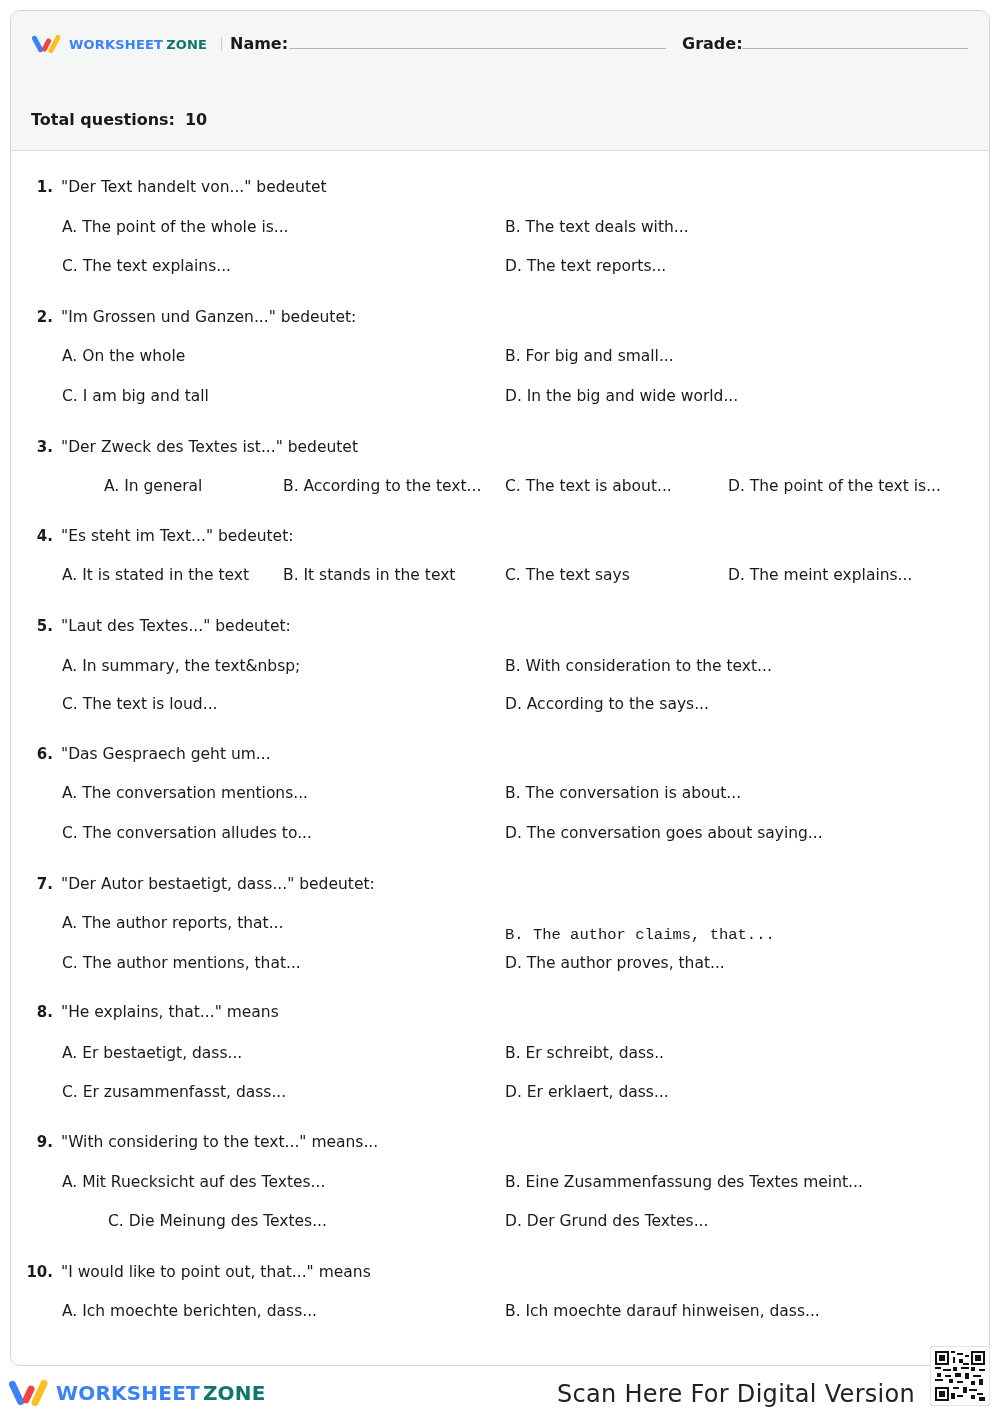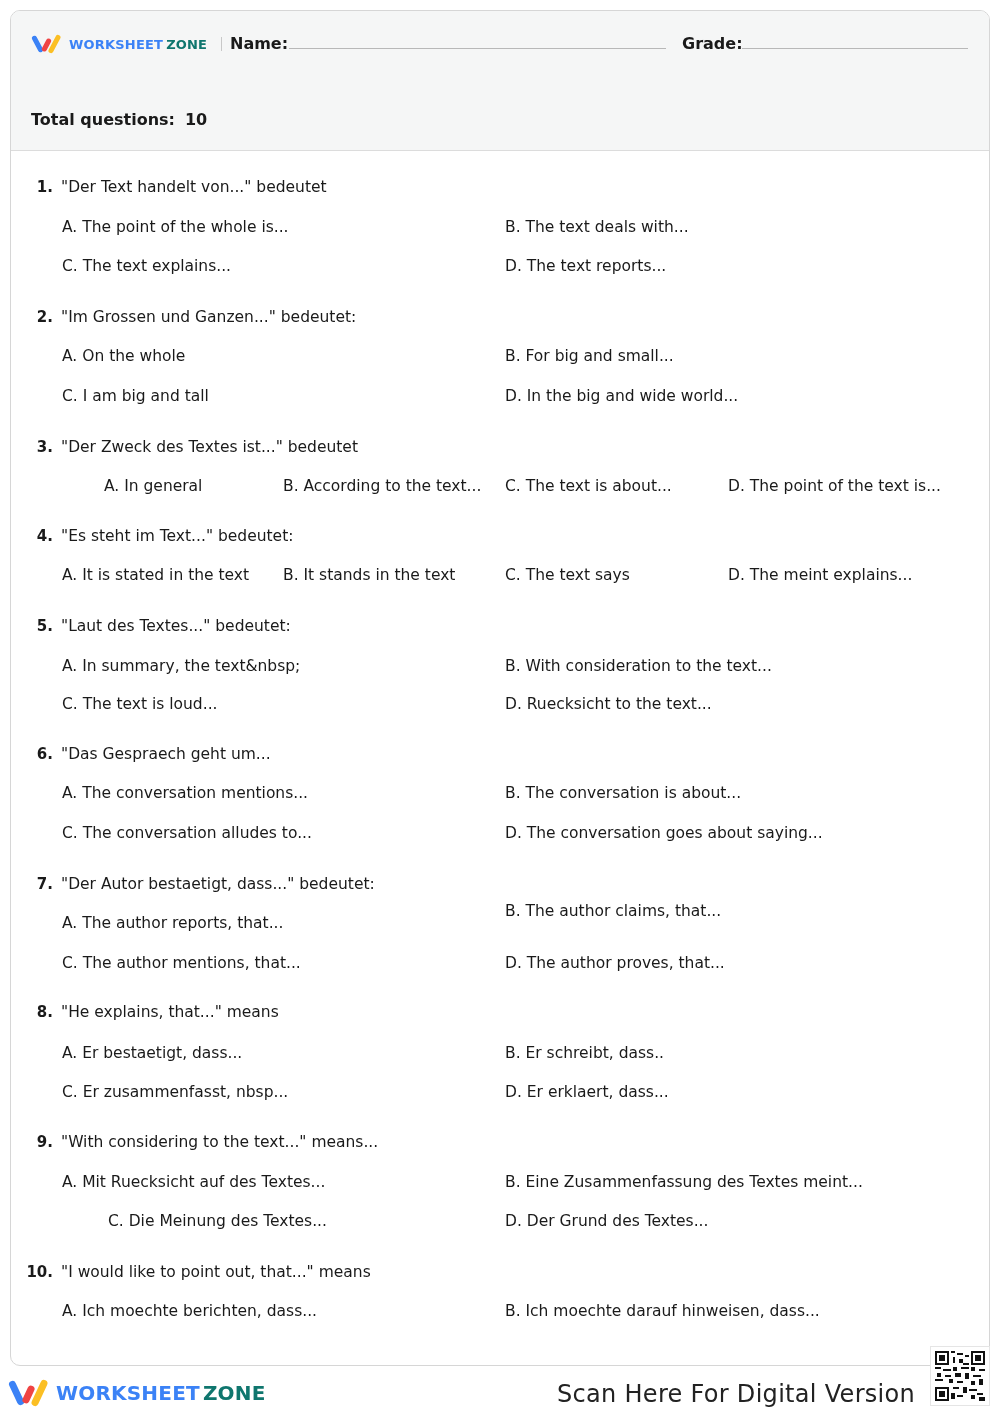--- a/index.html
+++ b/index.html
@@ -107,47 +107,47 @@
       <div class="opt" style="left:494px;top:39px;">C. The text says</div>
       <div class="opt" style="left:717px;top:39px;">D. The meint explains...</div>
     </div>
 
     <div class="q" style="top:466px;">
       <div class="q-num" style="top:0;">5.</div>
       <div class="q-text" style="top:0;">"Laut des Textes..." bedeutet:</div>
       <div class="opt" style="left:51px;top:40px;">A. In summary, the text&amp;nbsp;</div>
       <div class="opt" style="left:494px;top:40px;">B. With consideration to the text...</div>
       <div class="opt" style="left:51px;top:78px;">C. The text is loud...</div>
-      <div class="opt" style="left:494px;top:78px;">D. Ruecksicht to the text...</div>
+      <div class="opt" style="left:494px;top:78px;">D. According to the says...</div>
     </div>
 
     <div class="q" style="top:594px;">
       <div class="q-num" style="top:0;">6.</div>
       <div class="q-text" style="top:0;">"Das Gespraech geht um...</div>
       <div class="opt" style="left:51px;top:39px;">A. The conversation mentions...</div>
       <div class="opt" style="left:494px;top:39px;">B. The conversation is about...</div>
       <div class="opt" style="left:51px;top:79px;">C. The conversation alludes to...</div>
       <div class="opt" style="left:494px;top:79px;">D. The conversation goes about saying...</div>
     </div>
 
     <div class="q" style="top:724px;">
       <div class="q-num" style="top:0;">7.</div>
       <div class="q-text" style="top:0;">"Der Autor bestaetigt, dass..." bedeutet:</div>
       <div class="opt" style="left:51px;top:39px;">A. The author reports, that...</div>
-      <div class="opt" style="left:494px;top:27px;">B. The author claims, that...</div>
+      <div class="opt" style="left:494px;top:51px;font-family:Liberation Mono, monospace;">B. The author claims, that...</div>
       <div class="opt" style="left:51px;top:79px;">C. The author mentions, that...</div>
       <div class="opt" style="left:494px;top:79px;">D. The author proves, that...</div>
     </div>
 
     <div class="q" style="top:852px;">
       <div class="q-num" style="top:0;">8.</div>
       <div class="q-text" style="top:0;">"He explains, that..." means</div>
       <div class="opt" style="left:51px;top:41px;">A. Er bestaetigt, dass...</div>
       <div class="opt" style="left:494px;top:41px;">B. Er schreibt, dass..</div>
-      <div class="opt" style="left:51px;top:80px;">C. Er zusammenfasst, nbsp...</div>
+      <div class="opt" style="left:51px;top:80px;">C. Er zusammenfasst, dass...</div>
       <div class="opt" style="left:494px;top:80px;">D. Er erklaert, dass...</div>
     </div>
 
     <div class="q" style="top:982px;">
       <div class="q-num" style="top:0;">9.</div>
       <div class="q-text" style="top:0;">"With considering to the text..." means...</div>
       <div class="opt" style="left:51px;top:40px;">A. Mit Ruecksicht auf des Textes...</div>
       <div class="opt" style="left:494px;top:40px;">B. Eine Zusammenfassung des Textes meint...</div>
       <div class="opt" style="left:51px;top:79px;margin-left:46px;">C. Die Meinung des Textes...</div>
       <div class="opt" style="left:494px;top:79px;">D. Der Grund des Textes...</div>

